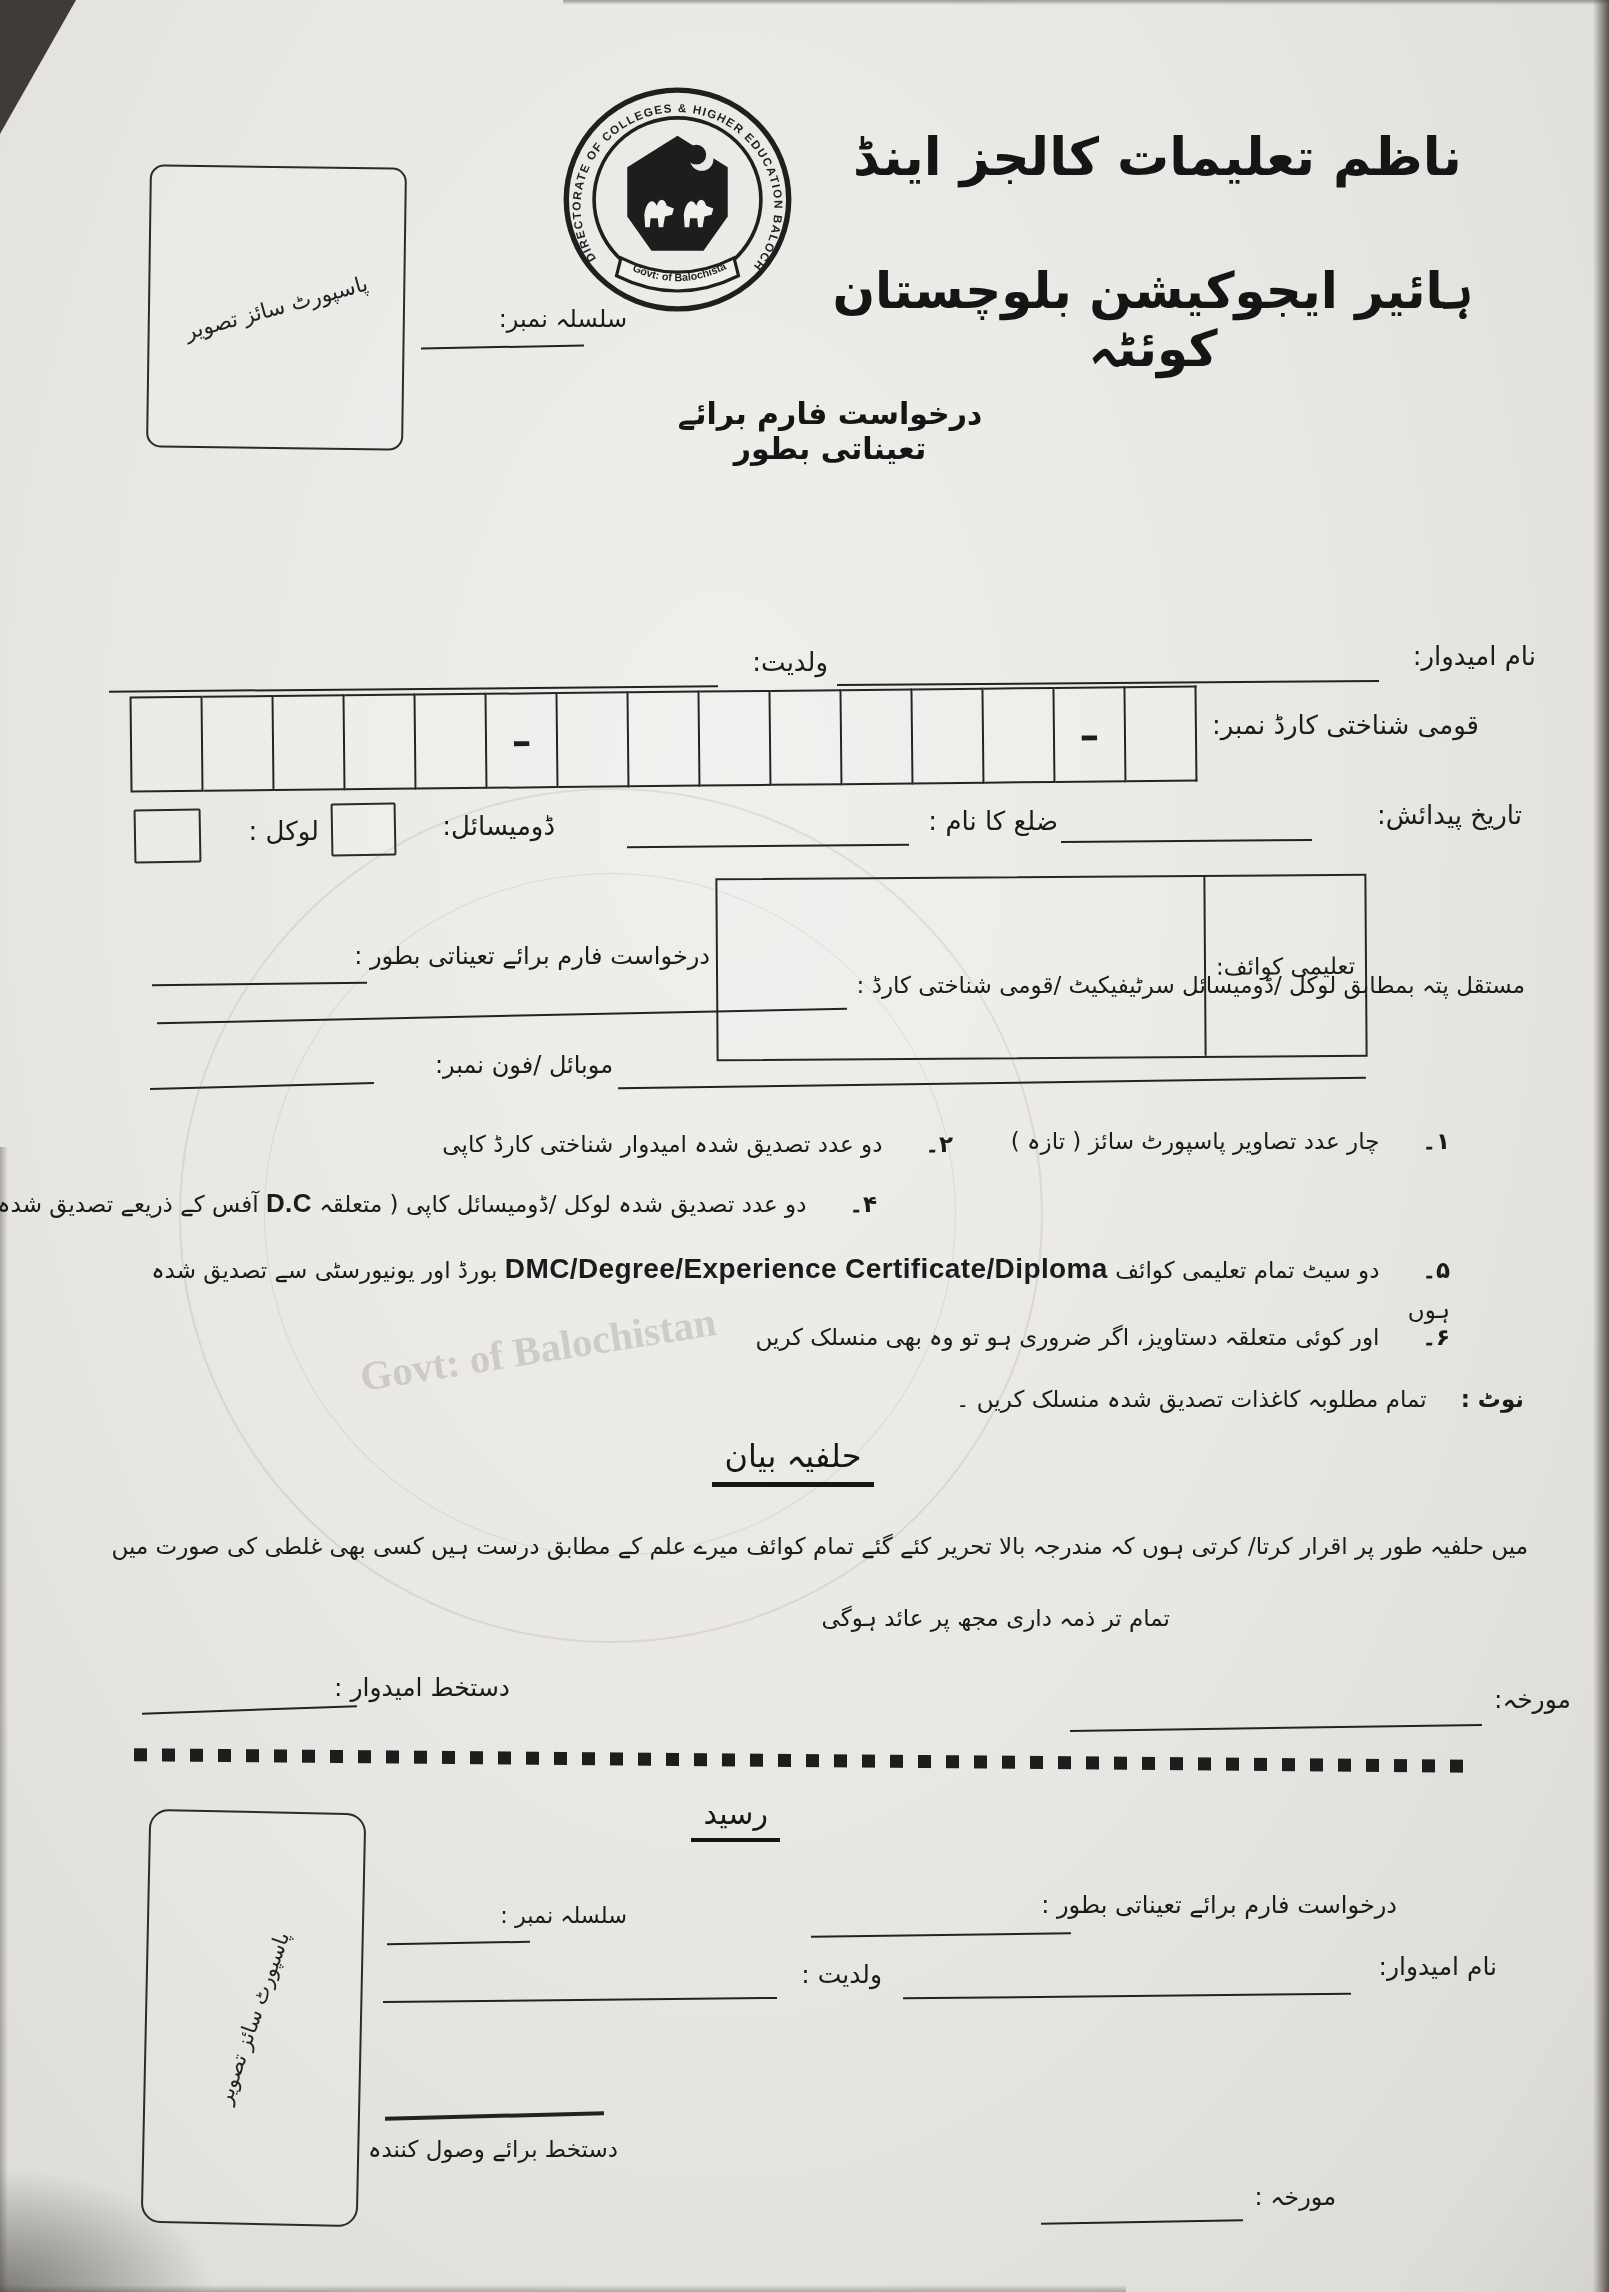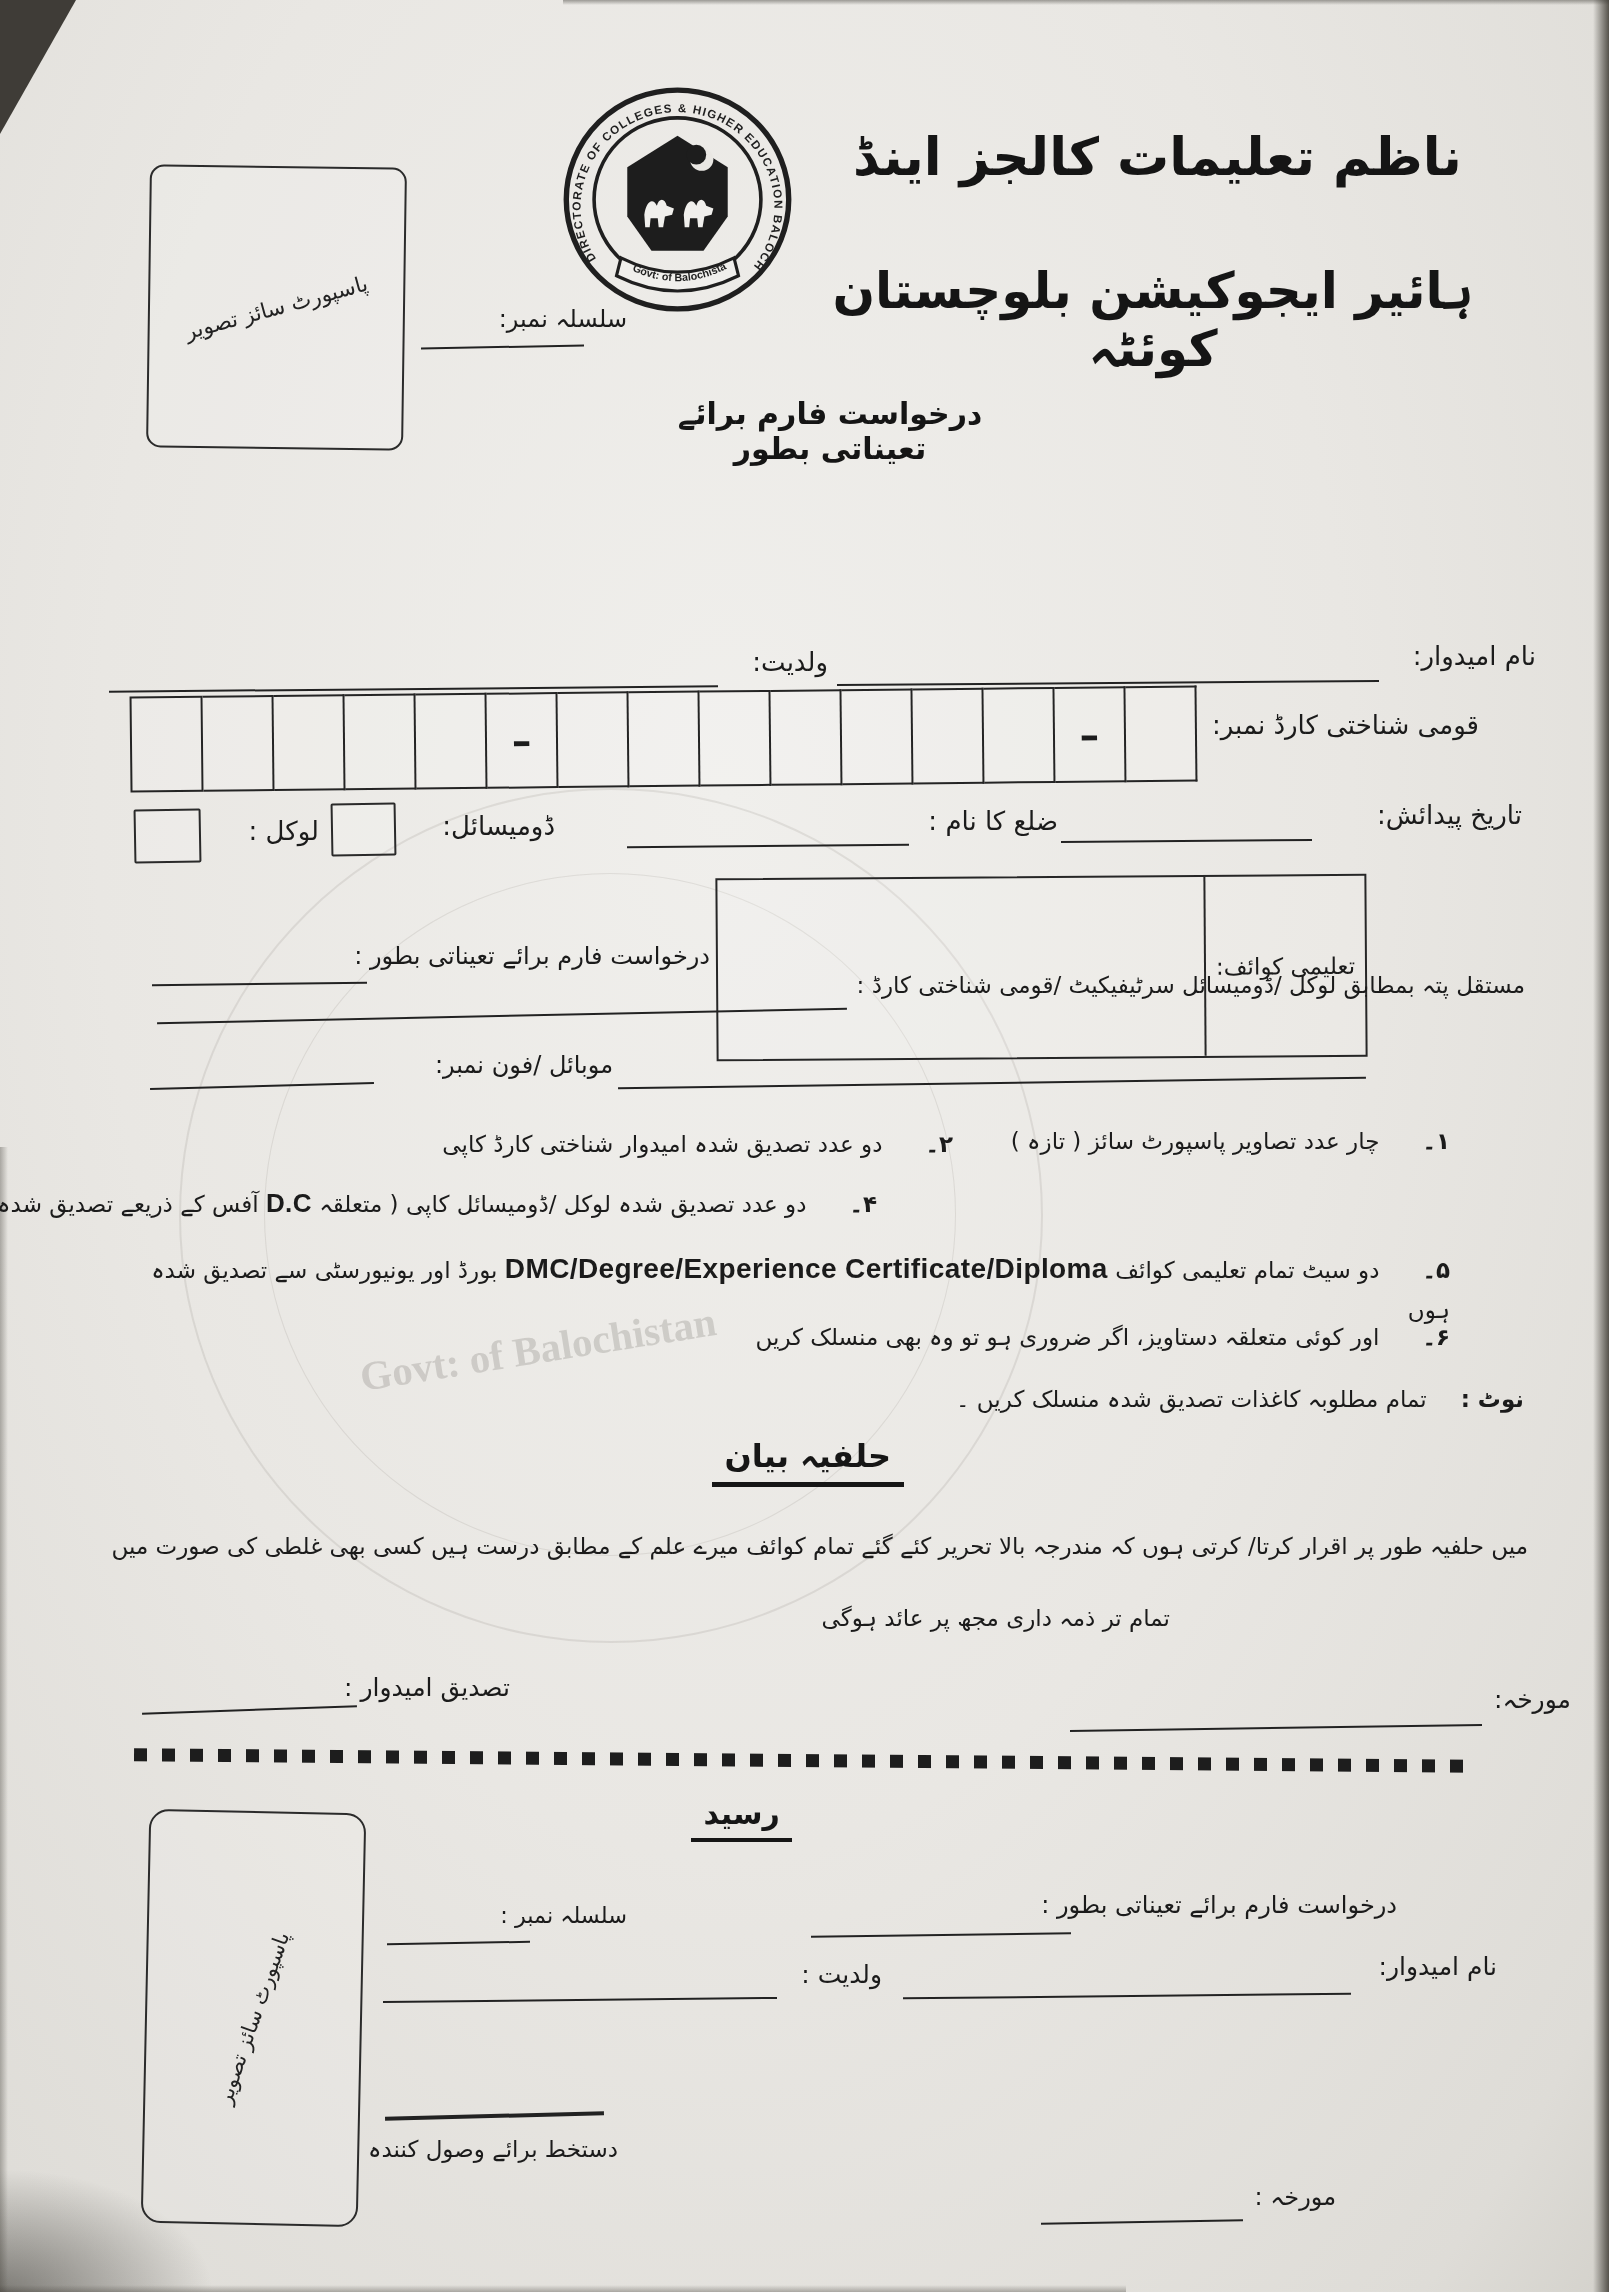--- a/index.html
+++ b/index.html
@@ -18,21 +18,21 @@
        display:flex; align-items:center; justify-content:center; background:rgba(255,255,255,.12);}
   .photo-lbl{direction:rtl; font-size:21.5px; color:#222; white-space:nowrap;}
   .hdr-big{position:absolute; direction:rtl; font-weight:bold; color:#151515;
        text-align:center; font-family:"DejaVu Sans", sans-serif;}
   .doc-item{position:absolute; direction:rtl; font-size:23px; white-space:nowrap; color:#1b1b1b;}
   .doc-item .doc-num{margin-left:43px; font-weight:bold;}
   .doc-en{direction:ltr; unicode-bidi:embed; font-weight:bold; font-size:28px;
        font-family:"Liberation Sans", sans-serif; letter-spacing:0.4px;}
   .sep-dotted{position:absolute; height:13.4px;
        background:repeating-linear-gradient(to right,#1d1d1d 0 13.4px,transparent 13.4px 28px);}
-  .heading-underline{position:absolute; direction:rtl; font-weight:bold; color:#161616;
+  .heading-underline{position:absolute; direction:rtl; font-weight:normal; color:#161616;
        border-bottom:5.4px solid #161616; padding:0 12.5px 7.2px 12.5px;}
   .cnic-row{position:absolute; display:flex; transform:rotate(-0.6deg);}
   .cnic-cell{width:69px; height:92px; border:2.7px solid #242424; border-left:none;
        display:flex; align-items:center; justify-content:center;
        font-size:39px; font-weight:bold; background:rgba(255,255,255,.15);}
   .cnic-cell:first-child{border-left:2.7px solid #242424;}
   .edu-box{position:absolute; border:2.7px solid #262626; display:flex; direction:rtl;
        transform:rotate(-0.4deg); background:rgba(255,255,255,.10);}
   .edu-label-cell{width:159px; border-left:2.7px solid #262626; display:flex;
        align-items:center; justify-content:center;}
@@ -161,21 +161,21 @@
   <div class="doc-item" style="right:85px;top:1386px;">
     <span class="doc-num" style="margin-left:34px;">نوٹ :</span><span>تمام مطلوبہ کاغذات تصدیق شدہ منسلک کریں ۔</span>
   </div>
 
   <div class="heading-underline" style="left:712px;top:1437px;font-size:32px;">حلفیہ بیان</div>
   <div class="lbl" style="left:82px;top:1533px;width:1446px;font-size:23px;white-space:normal;text-align:right;">میں حلفیہ طور پر اقرار کرتا/ کرتی ہوں کہ مندرجہ بالا تحریر کئے گئے تمام کوائف میرے علم کے مطابق درست ہیں کسی بھی غلطی کی صورت میں</div>
   <div class="lbl" style="right:439px;top:1605px;font-size:23px;">تمام تر ذمہ داری مجھ پر عائد ہوگی</div>
 
   <div class="lbl" style="right:38px;top:1685px;font-size:25px;">مورخہ:</div>
   <div class="ln" style="left:1070px;top:1727px;width:412px;transform:rotate(-0.8deg);"></div>
-  <div class="lbl" style="right:1099px;top:1673px;font-size:25px;">تصدیق امیدوار :</div>
+  <div class="lbl" style="right:1099px;top:1673px;font-size:25px;">دستخط امیدوار :</div>
   <div class="ln" style="left:142px;top:1709px;width:215px;transform:rotate(-2deg);"></div>
 
   <div class="sep-dotted" style="left:134px;top:1754px;width:1339px;transform:rotate(0.5deg);"></div>
 
   <div class="heading-underline" style="left:691px;top:1796px;font-size:30px;border-bottom-width:4.5px;">رسید</div>
 
   <div class="photo-box" style="left:145px;top:1811px;width:213px;height:410px;transform:rotate(1.2deg);border-radius:19.7px;">
     <span class="photo-lbl" style="transform:rotate(-72deg);font-size:20.6px;">پاسپورٹ سائز تصویر</span>
   </div>
 

